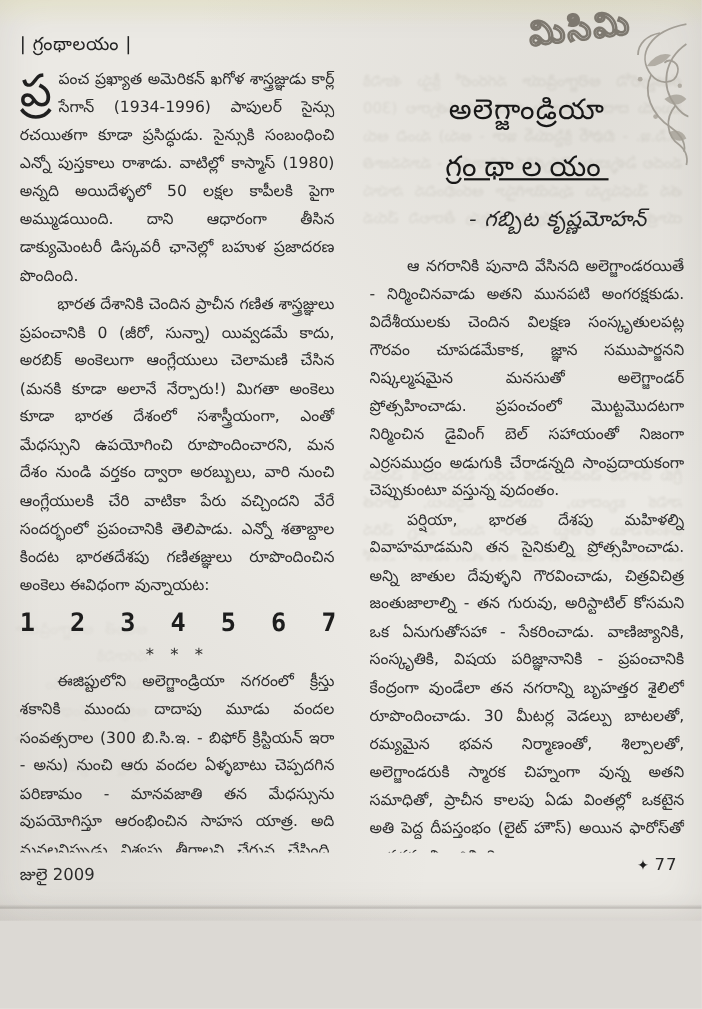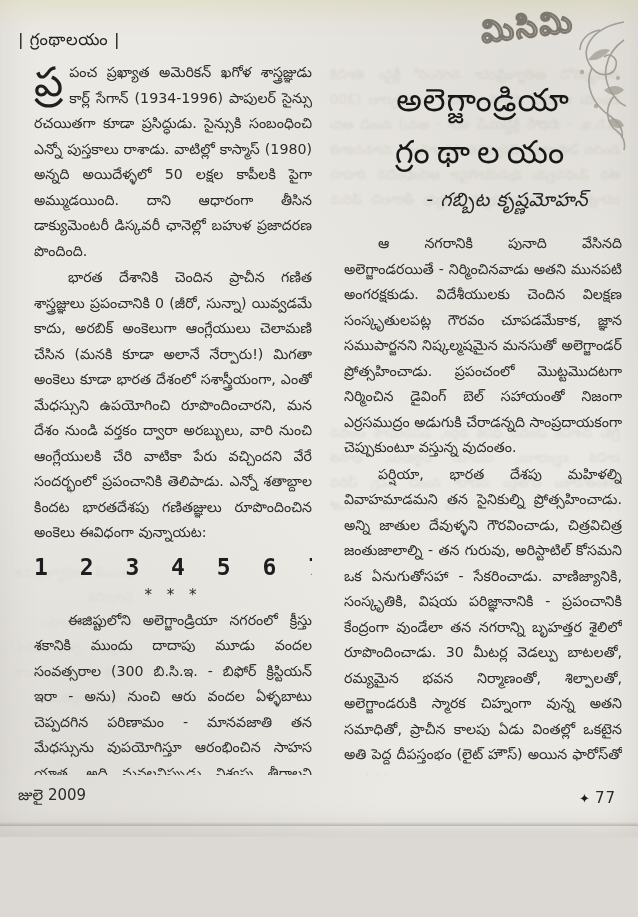--- a/index.html
+++ b/index.html
@@ -48,21 +48,21 @@
     font-size:13.5px;line-height:25px;text-align:justify;
     pointer-events:none;user-select:none;overflow:hidden;
   }
   .bleed.b1{top:62px;left:330px;width:290px;height:150px;}
   .bleed.b2{top:420px;left:330px;width:290px;height:90px;}
   .bleed.b3{top:560px;left:14px;width:120px;height:220px;opacity:.08;}
 
   
   .columns{
     position:absolute;top:60px;left:18px;right:16px;bottom:62px;
-    display:flex;gap:32px;margin-left:16px;
+    display:flex;gap:32px;
   }
   .col{width:50%;overflow:hidden;position:relative;}
   .body-text{
     font-size:14.2px;line-height:25.5px;text-align:justify;
     margin:0 0 1px 0;text-indent:34px;
   }
   .no-indent{text-indent:0;}
   .dropcap{
     float:left;font-size:41px;line-height:40px;
     padding:2px 6px 0 0;font-weight:500;color:#1f1f1f;
@@ -73,36 +73,36 @@
     margin:8px 0 6px 0;color:#1d1d1d;white-space:nowrap;text-indent:0;
   }
   .stars{
     text-align:center;font-size:15px;letter-spacing:5px;
     margin:4px 0 4px 0;text-indent:0;color:#2b2b2b;
   }
 
   
   .article-head{margin-top:14px;margin-bottom:14px;}
   .title-line{
-    text-align:center;font-size:32px;color:#181818;
+    text-align:center;font-size:26px;color:#181818;
     line-height:52px;font-weight:500;letter-spacing:1px;
   }
-  .title-line.second{letter-spacing:7px;}
+  .title-line.second{letter-spacing:7px;text-decoration:underline;}
   .author{
     text-align:right;font-size:19px;font-style:italic;
     color:#242424;margin:10px 34px 16px 0;letter-spacing:.5px;
   }
 
   
   .footer{
     position:absolute;left:18px;right:22px;bottom:30px;height:24px;
     font-size:15px;color:#2b2b2b;
   }
   .issue-date{position:absolute;left:0;bottom:0;}
-  .page-num{position:absolute;right:0;bottom:0;letter-spacing:1px;}
+  .page-num{position:absolute;right:0;bottom:12px;letter-spacing:1px;}
   .star-icon{font-size:13px;margin-right:4px;color:#1d1d1d;}
 
   .bottom-strip{
     position:absolute;left:28px;right:0;bottom:0;height:12px;
     background:linear-gradient(90deg,#3a3834 0%,#17161
 
 4 6%,#121211 100%);
   }
   .bottom-strip-shadow{
     position:absolute;left:0;right:0;bottom:11px;height:4px;

